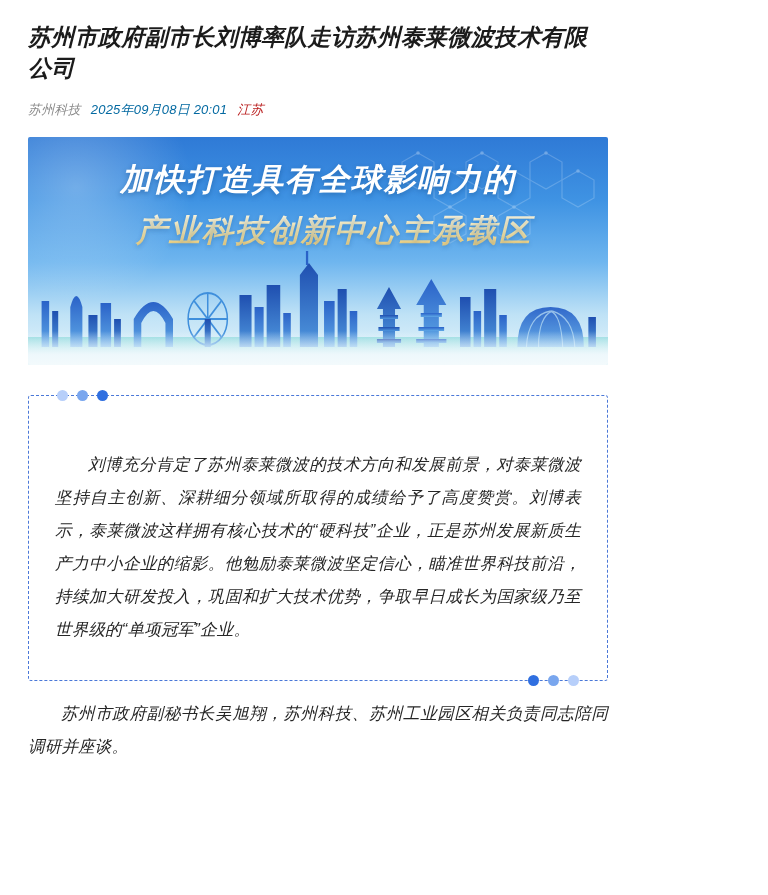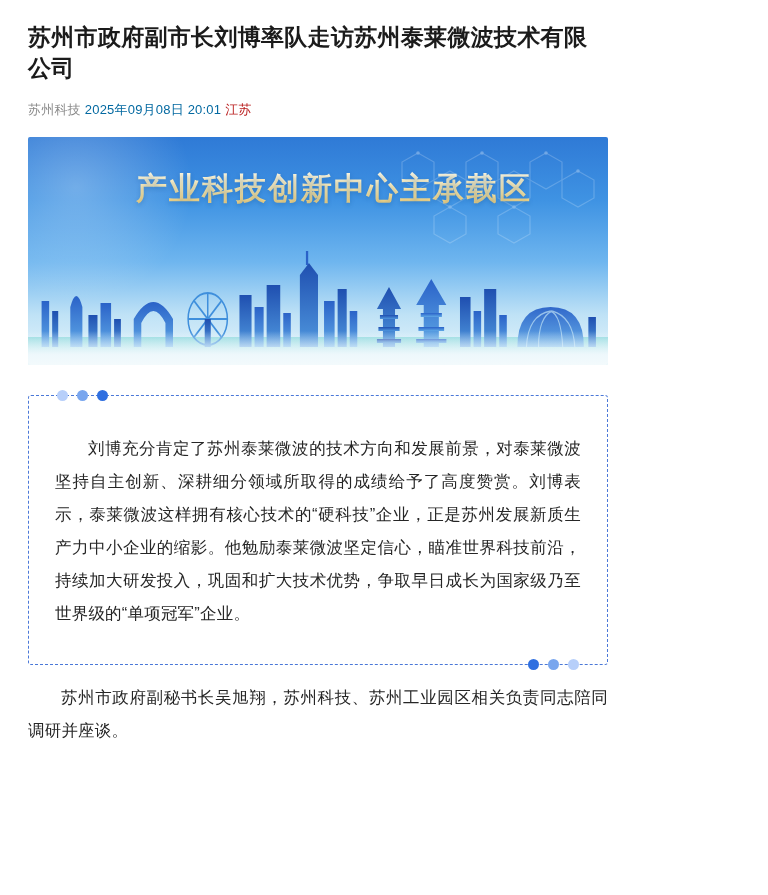--- a/index.html
+++ b/index.html
@@ -11,33 +11,34 @@
     width: 768px;
     min-height: 895px;
     font-family: "Liberation Sans", "DejaVu Sans", sans-serif;
     color: #1a1a1a;
     -webkit-font-smoothing: antialiased;
   }
   .page {
     width: 636px;
     box-sizing: border-box;
     padding: 18px 28px 10px 28px;
+    font-style: italic;
   }
   .article-title {
     font-size: 23px;
     font-weight: 700;
     line-height: 1.35;
     letter-spacing: 0.3px;
     color: #1b1b1b;
     margin: 4px 0 0 0;
   }
   .meta-row {
     display: flex;
     align-items: center;
-    gap: 4px;
+    gap: 10px;
     margin-top: 17px;
     font-size: 13px;
     color: #8a8a8a;
     letter-spacing: 0.2px;
   }
   .meta-source {
     color: #8a8a8a;
   }
   .meta-date {
     color: #0369a1;
@@ -131,21 +132,21 @@
     letter-spacing: 0.2px;
   }
   .para:first-of-type {
     margin-top: 16px;
   }
 
   
   .quote-wrap {
     position: relative;
     margin: 30px 0 6px 0;
-    padding: 36px 26px 34px 26px;
+    padding: 52px 26px 34px 26px;
     border: 1px dashed #4a78d8;
     border-radius: 3px;
     background: #ffffff;
   }
   .dots {
     position: absolute;
     display: flex;
     gap: 9px;
     align-items: center;
   }
@@ -211,20 +212,21 @@
         <circle cx="30" cy="10" r="1.8"></circle>
         <circle cx="94" cy="10" r="1.8"></circle>
         <circle cx="158" cy="10" r="1.8"></circle>
         <circle cx="62" cy="64" r="1.8"></circle>
         <circle cx="126" cy="64" r="1.8"></circle>
         <circle cx="190" cy="28" r="1.8"></circle>
       </g>
     </svg>
 
     <div class="banner-text">
+      <div class="banner-line1">加快打造具有全球影响力的</div>
       <div class="banner-line2">产业科技创新中心主承载区</div>
     </div>
 
     <svg class="skyline" viewBox="0 0 768 120" preserveAspectRatio="none">
       <defs>
         <linearGradient id="bldA" x1="0" y1="0" x2="0" y2="1">
           <stop offset="0%" stop-color="#2a62c8"></stop>
           <stop offset="100%" stop-color="#5fa8e6"></stop>
         </linearGradient>
         <linearGradient id="bldB" x1="0" y1="0" x2="0" y2="1">

